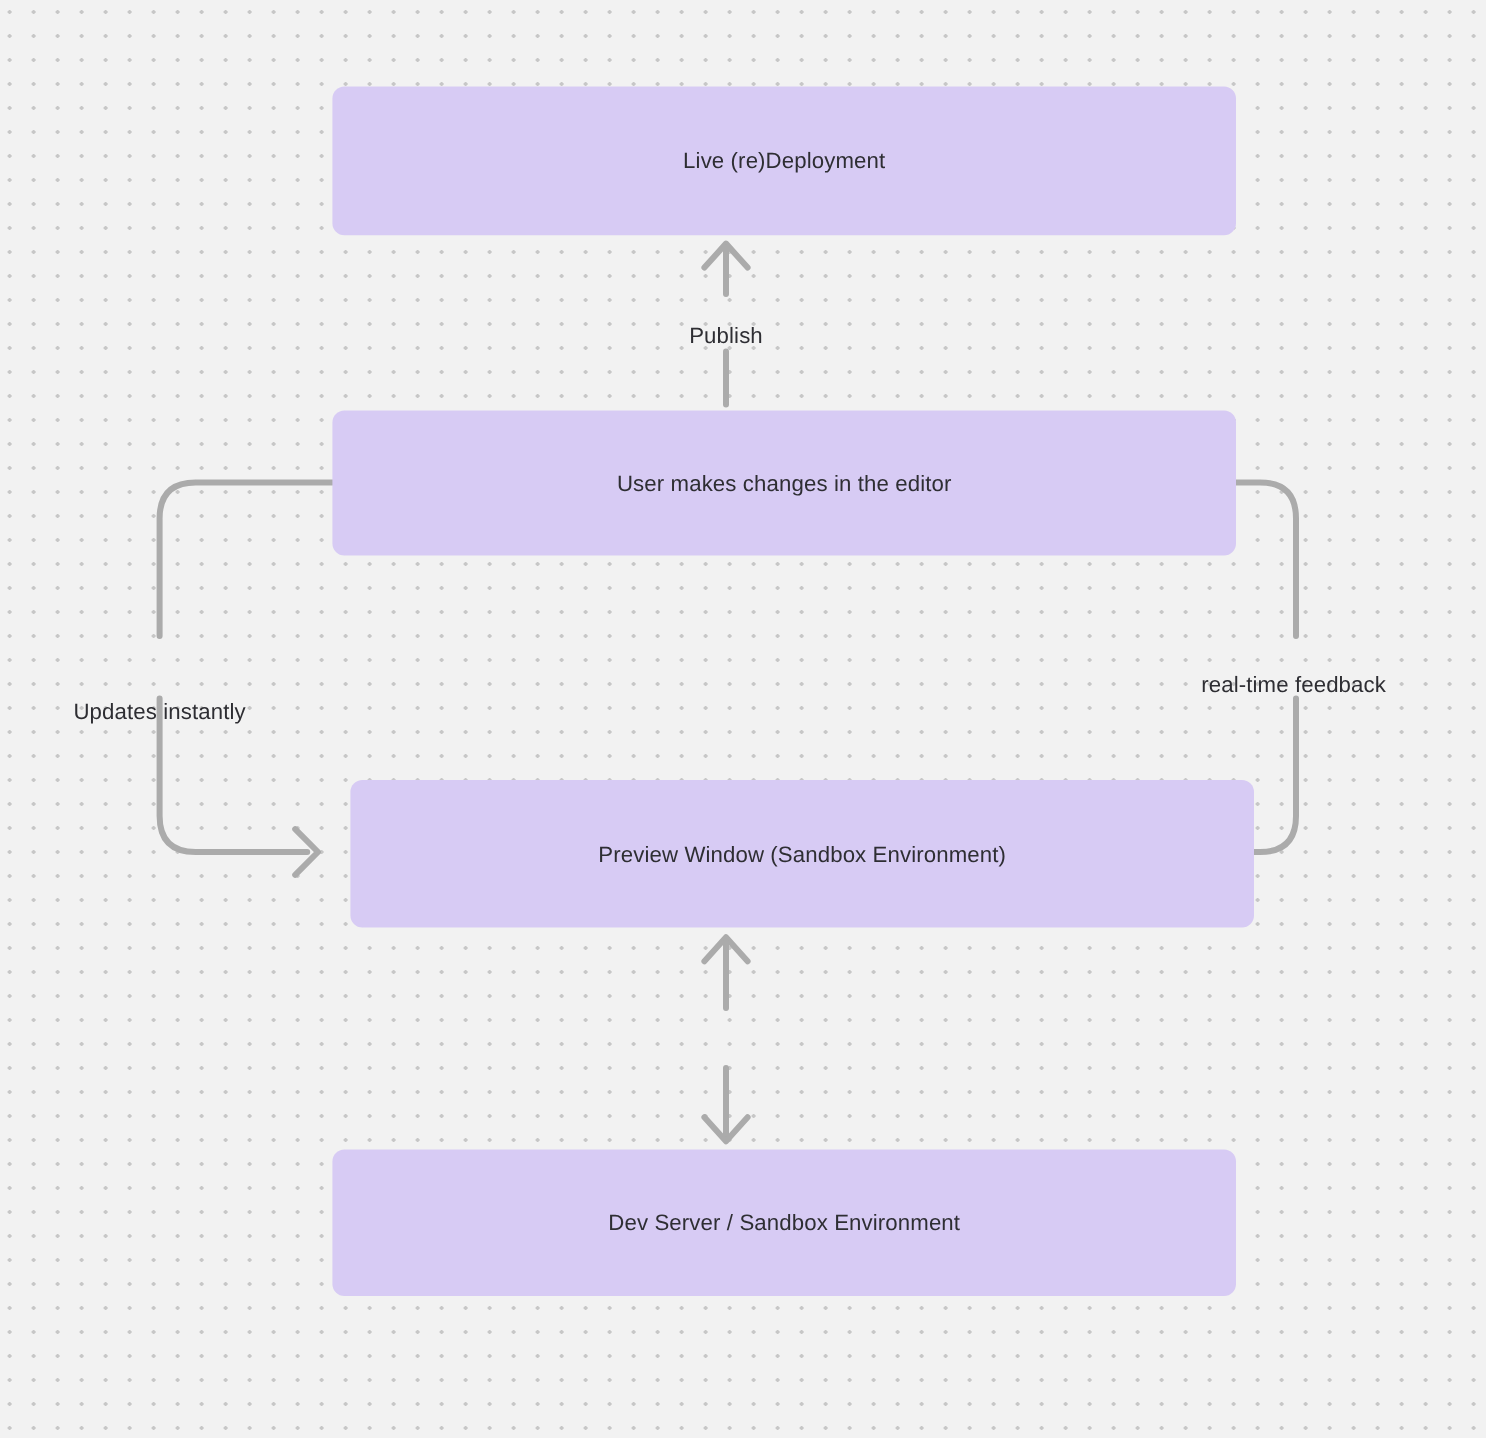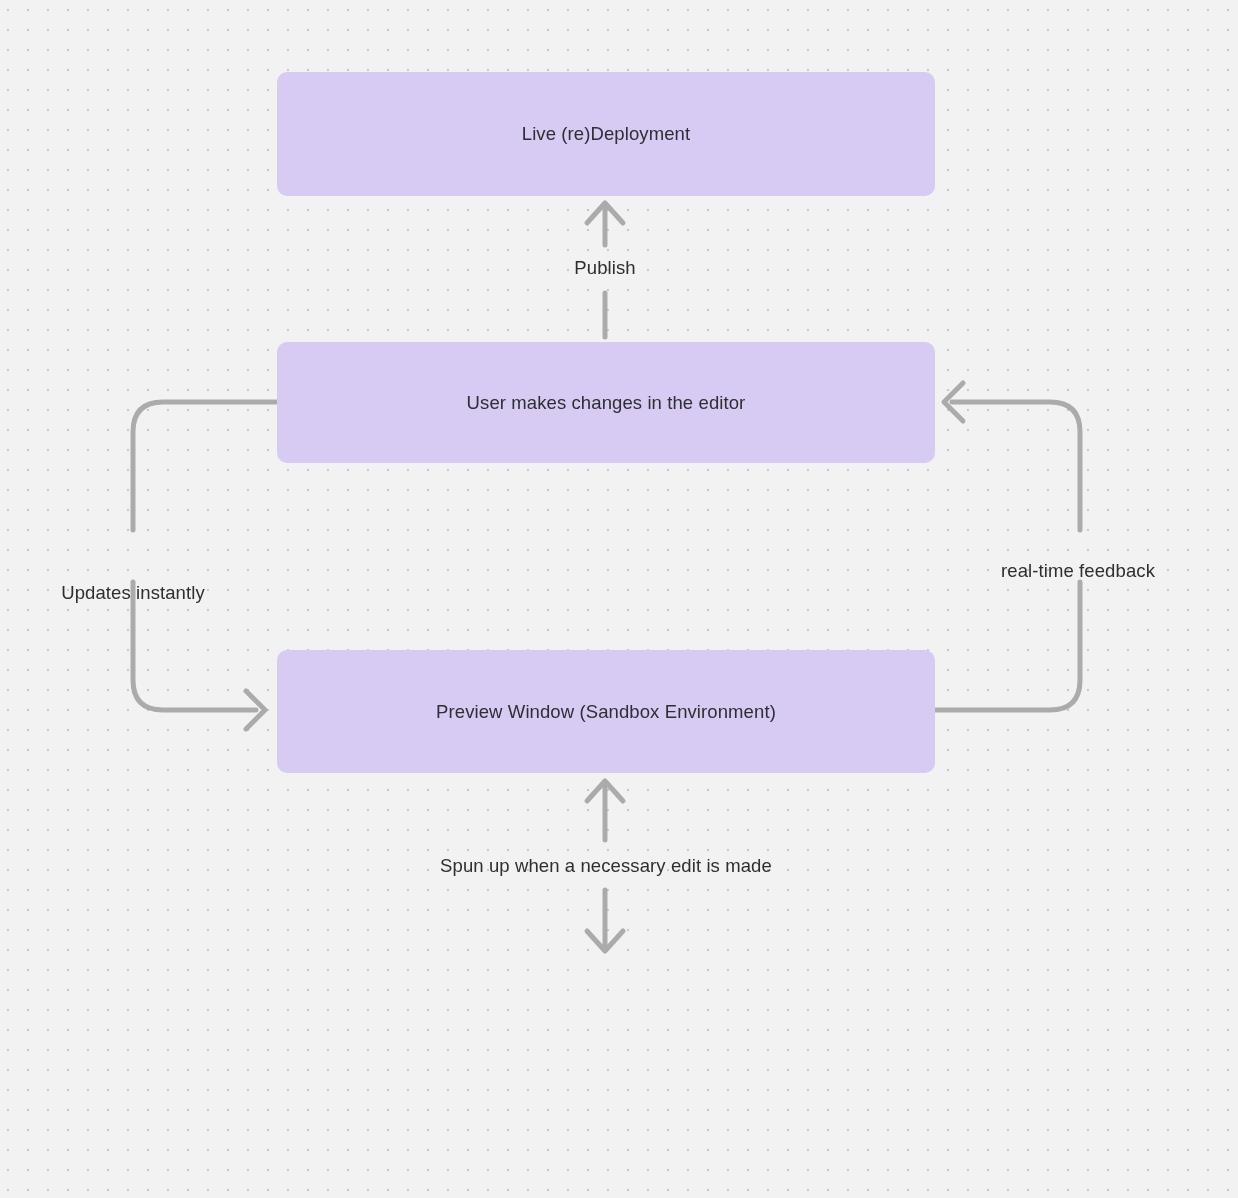--- a/index.html
+++ b/index.html
@@ -34,47 +34,47 @@
   .connector {
     fill: none;
     stroke: var(--connector, #ababab);
     stroke-width: 5;
     stroke-linecap: round;
     stroke-linejoin: round;
   }
   .node {
     position: absolute;
     left: 277px;
-    width: 658px;
+    width: 753px;
     background: var(--node-fill, #d7cbf4);
     border-radius: 10px;
     display: flex;
     align-items: center;
     justify-content: center;
     text-align: center;
     color: var(--text, #2e2e33);
     font-size: 18.5px;
     font-weight: 500;
     letter-spacing: 0.1px;
     cursor: default;
   }
   .node-live      { top: 72px;  height: 124px; }
   .node-user      { top: 342px; height: 121px; }
-  .node-preview   { top: 650px; height: 123px; }
+  .node-preview   { top: 650px; height: 123px; margin-left: 15px; }
   .node-devserver { top: 958px; height: 122px; }
   .edge-label {
     position: absolute;
     transform: translate(-50%, -50%);
     white-space: nowrap;
     font-size: 18.5px;
     font-weight: 400;
     color: var(--text, #2e2e33);
     letter-spacing: 0.1px;
   }
-  .label-publish   { left: 605px;  top: 268px; }
+  .label-publish   { left: 605px;  top: 280px; }
   .label-updates   { left: 133px;  top: 557px; margin-top: 36px; }
   .label-realtime  { left: 1078px; top: 571px; }
   .label-spunup    { left: 606px;  top: 866px; }
 </style>
 </head>
 <body>
 
 <div class="canvas">
 
   <svg class="connector-layer" width="1238" height="1198" viewBox="0 0 1238 1198" aria-hidden="true">
@@ -110,19 +110,21 @@
   </div>
 
   <div class="node node-user">
     <span>User makes changes in the editor</span>
   </div>
 
   <div class="node node-preview">
     <span>Preview Window (Sandbox Environment)</span>
   </div>
 
+  <div class="node node-devserver">
+    <span>Dev Server / Sandbox Environment</span>
+  </div>
 
   <div class="edge-label label-publish">Publish</div>
   <div class="edge-label label-updates">Updates instantly</div>
   <div class="edge-label label-realtime">real-time feedback</div>
-  <div class="edge-label label-spunup">Spun up when a necessary edit is made</div>
 
 </div>
 
 </body></html>

